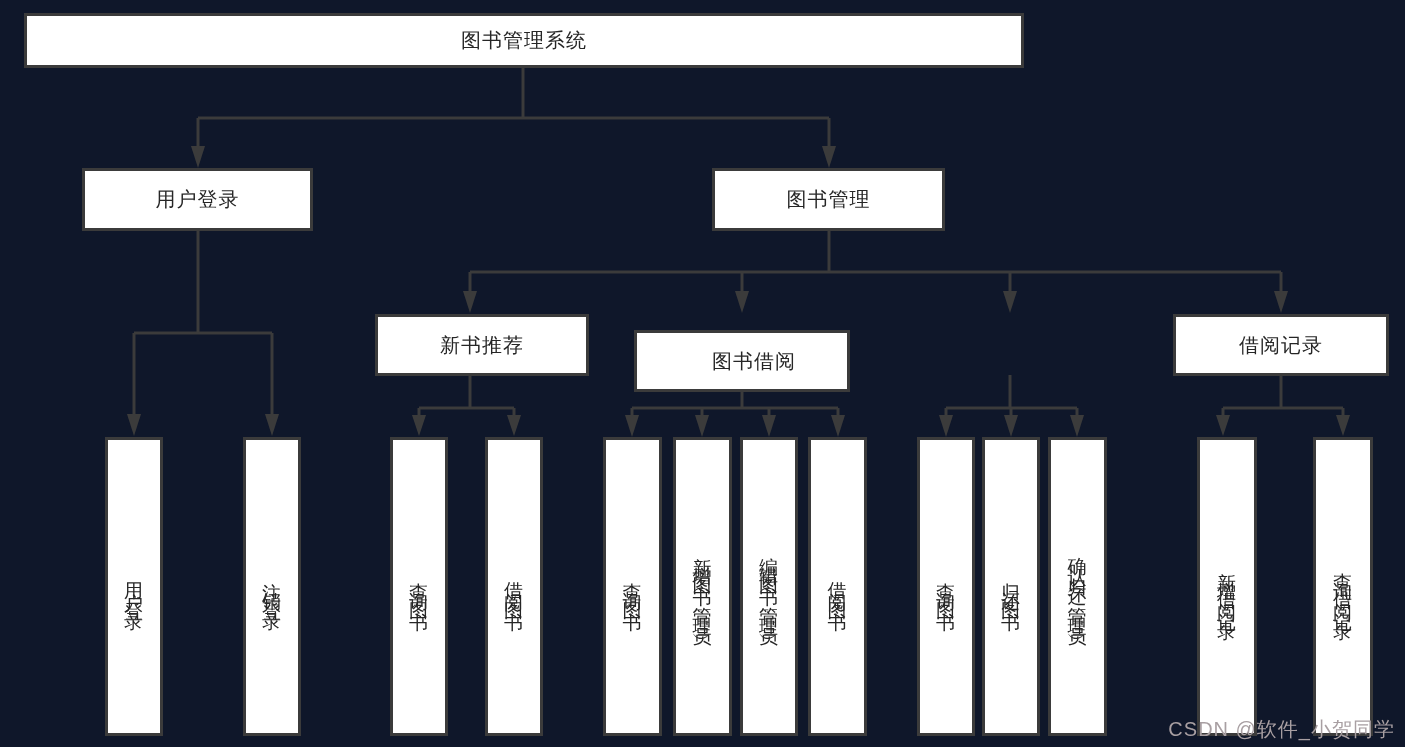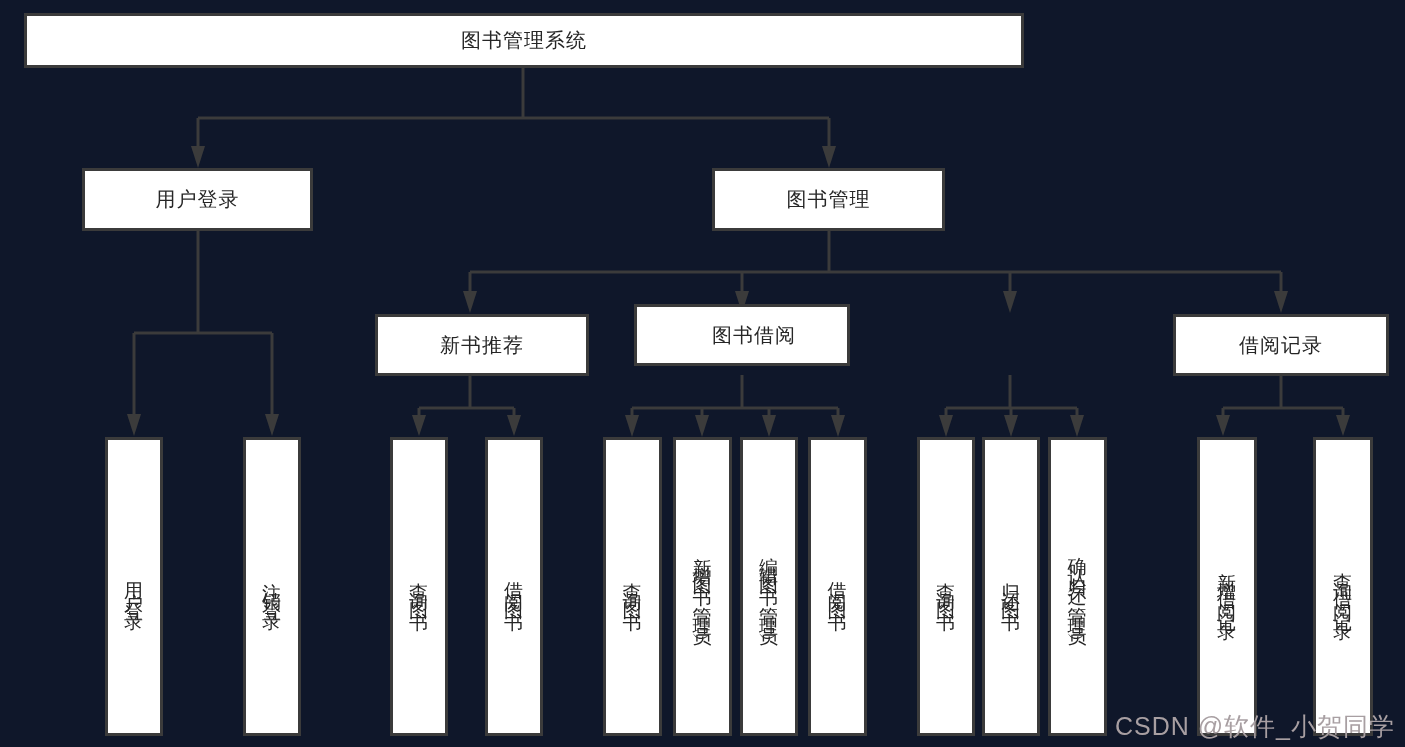--- a/index.html
+++ b/index.html
@@ -20,21 +20,21 @@
     top:437px;height:299px;width:58px;
     display:flex;align-items:center;justify-content:center;z-index:2;
   }
   .leaf span{
     writing-mode:vertical-lr;text-orientation:mixed;
     font-size:19px;line-height:1;letter-spacing:10px;
     white-space:nowrap;
   }
   .watermark{
     position:absolute;right:10px;bottom:4px;z-index:5;
-    font-size:25px;color:#a89fa2;letter-spacing:1px;
+    font-size:20px;color:#a89fa2;letter-spacing:1px;
   }
 </style>
 </head>
 <body>
 
 <div id="canvas">
 
   <svg id="wires" viewBox="0 0 1405 747" xmlns="http://www.w3.org/2000/svg">
     <g stroke="#3b3b3b" stroke-width="3" fill="none">
       <g>
@@ -89,21 +89,21 @@
   <div class="node" style="left:82px;top:168px;width:231px;height:63px;">
     <span>用户登录</span>
   </div>
   <div class="node" style="left:712px;top:168px;width:233px;height:63px;">
     <span>图书管理</span>
   </div>
 
   <div class="node" style="left:363px;top:314px;width:214px;height:62px;margin-left:12px;">
     <span>新书推荐</span>
   </div>
-  <div class="node" style="left:634px;top:304px;width:216px;height:62px;padding-left:24px;">
+  <div class="node" style="left:634px;top:330px;width:216px;height:62px;padding-left:24px;">
     <span>图书借阅</span>
   </div>
   <div class="node" style="left:1173px;top:314px;width:216px;height:62px;">
     <span>借阅记录</span>
   </div>
 
   <div class="leaf" style="left:105px;">
     <span>用户登录</span>
   </div>
   <div class="leaf" style="left:243px;">

